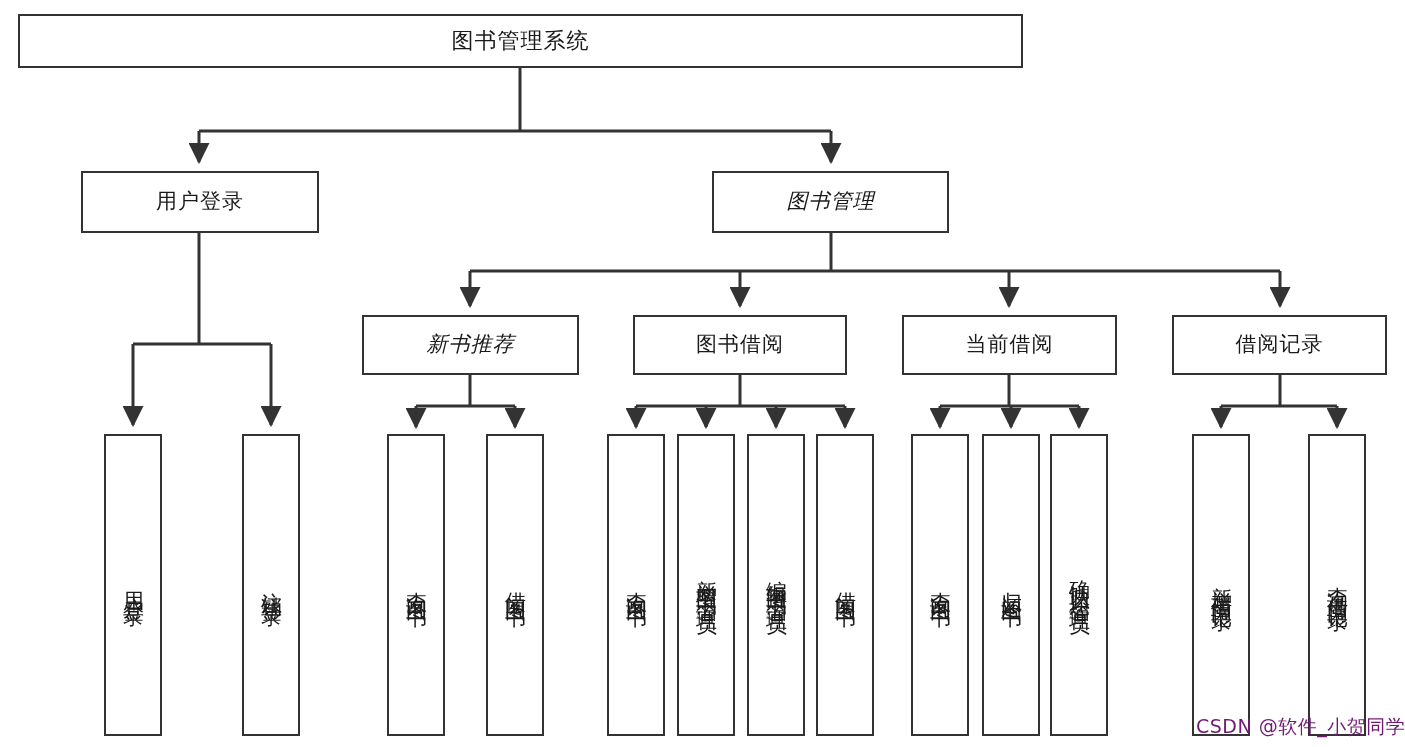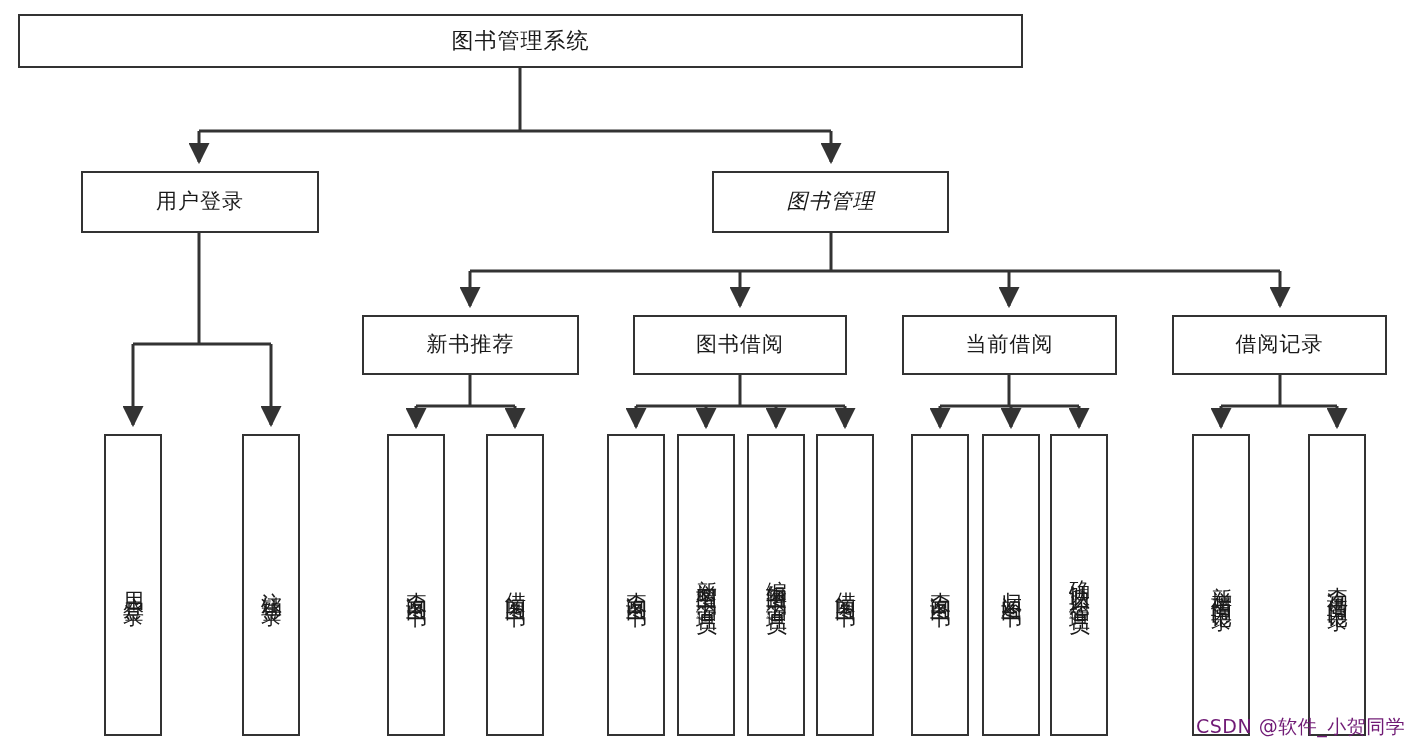--- a/index.html
+++ b/index.html
@@ -128,21 +128,21 @@
     <span>图书管理系统</span>
   </div>
 
   <div class="node horiz" style="left:81px; top:171px; width:238px; height:62px;">
     <span>用户登录</span>
   </div>
   <div class="node horiz" style="left:712px; top:171px; width:237px; height:62px;font-style:italic;">
     <span>图书管理</span>
   </div>
 
-  <div class="node horiz" style="left:362px; top:315px; width:217px; height:60px;">
+  <div class="node horiz" style="left:362px; top:315px; width:217px; height:60px;font-style:italic;">
     <span>新书推荐</span>
   </div>
   <div class="node horiz" style="left:633px; top:315px; width:214px; height:60px;">
     <span>图书借阅</span>
   </div>
   <div class="node horiz" style="left:902px; top:315px; width:215px; height:60px;">
     <span>当前借阅</span>
   </div>
   <div class="node horiz" style="left:1172px; top:315px; width:215px; height:60px;">
     <span>借阅记录</span>

